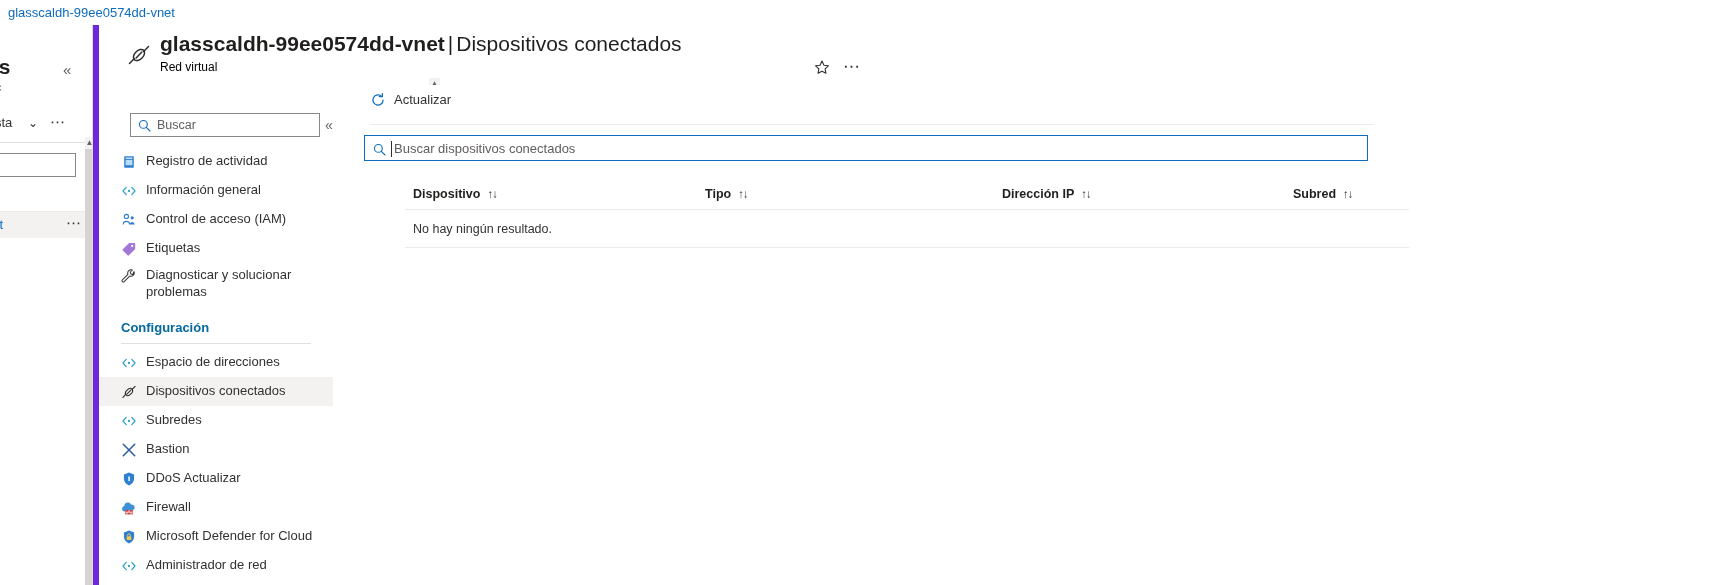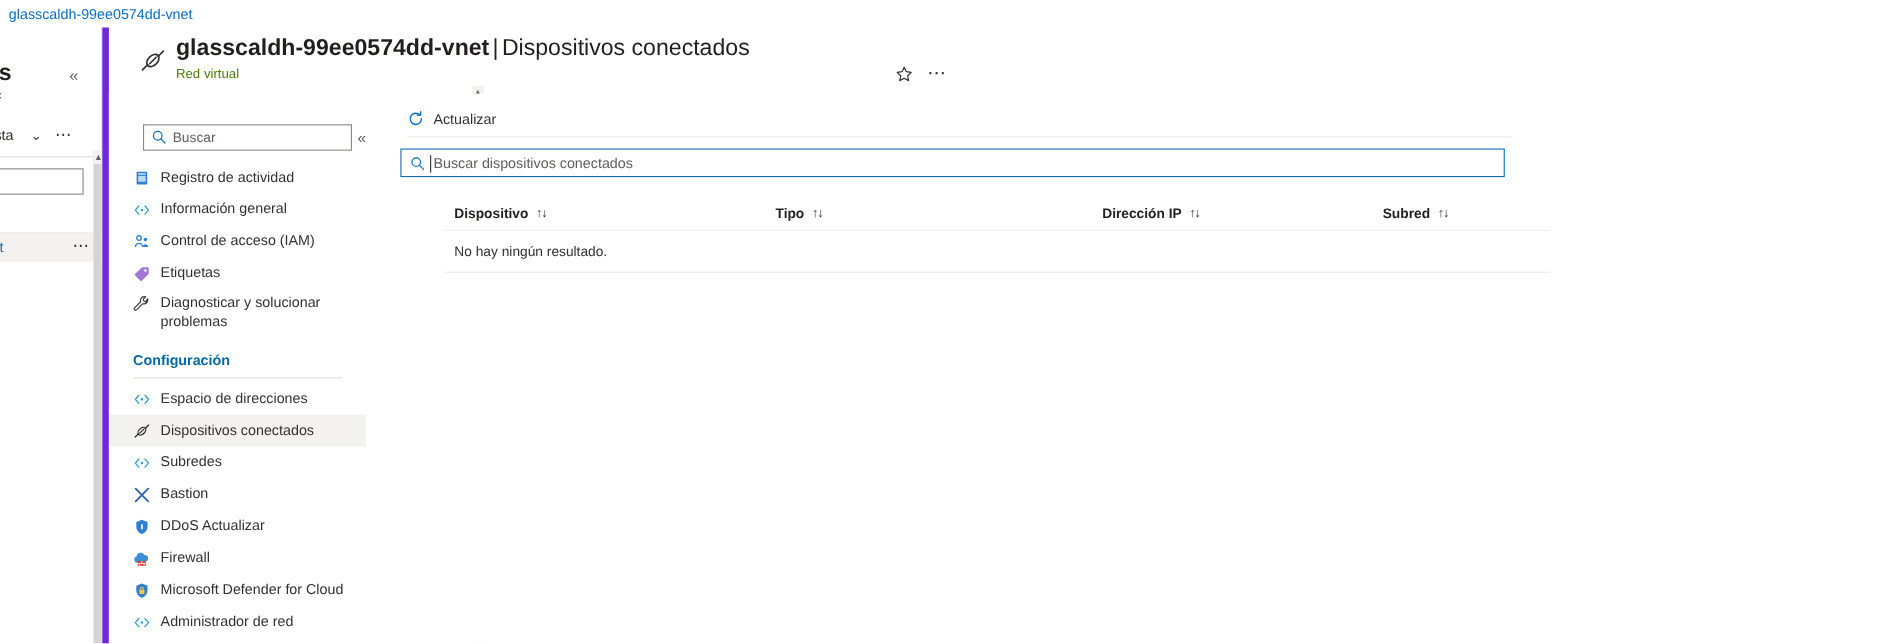--- a/index.html
+++ b/index.html
@@ -84,21 +84,21 @@
   .blade-header { position:absolute; left:0; top:0; width:1623px; height:60px; }
   .vnet-icon { position:absolute; left:27px; top:17px; width:26px; height:26px; }
   .blade-title {
     position:absolute; left:61px; top:7px;
     font-size: 21px; font-weight: 600; color:#201f1e; white-space:nowrap;
   }
   .blade-title .sep { font-weight: 300; color:#201f1e; padding:0 3px; }
   .blade-title .page { font-weight: 400; color:#201f1e; }
   .blade-sub {
     position:absolute; left:61px; top:35px;
-    font-size: 12px; color:#4d7c0f;
+    font-size: 12px; color:#000000;
   }
   .fav-star { position:absolute; left:714px; top:34px; width:18px; height:18px; }
   .header-dots {
     position:absolute; left:744px; top:33px;
     font-size:17px; color:#323130; letter-spacing:1.5px; line-height:18px;
   }
 
   
   .nav {
     position:absolute; left:0; top:60px; width:234px; height:500px;
@@ -150,21 +150,21 @@
     color:#605e5c; font-size:8px; text-align:center; line-height:12px; background:#f3f2f1;
   }
   .nav-rule { position:absolute; left:247px; top:60px; width:1px; height:500px; background:#ffffff; }
 
   
   .content { position:absolute; left:254px; top:60px; width:1369px; height:500px; background:#fff; }
 
   .cmdbar { position:absolute; left:17px; top:0; width:1004px; height:39px; }
   .cmd-btn {
     position:absolute; left:0; top:7px; height:24px;
-    display:flex; align-items:flex-end; font-size:13px; color:#323130; cursor:pointer;
+    display:flex; align-items:flex-start; font-size:13px; color:#323130; cursor:pointer;
   }
   .cmd-ico { width:16px; height:16px; margin-right:8px; display:flex; align-items:center; justify-content:center; }
   .cmdbar-rule { position:absolute; left:17px; top:39px; width:1004px; height:1px; background:#edebe9; }
 
   .filter-box {
     position:absolute; left:11px; top:50px; width:1004px; height:26px;
     border:1px solid #0f6cbd; background:#fff;
   }
   .filter-icon { position:absolute; left:8px; top:6px; width:13px; height:13px; }
   .filter-caret { position:absolute; left:26px; top:5px; width:1px; height:16px; background:#323130; }
@@ -428,21 +428,21 @@
               <span class="sort-arrows">↑↓</span>
             </div>
             <div class="th" style="left: 300px;">
               <span>Tipo</span>
               <span class="sort-arrows">↑↓</span>
             </div>
             <div class="th" style="left: 597px;">
               <span>Dirección IP</span>
               <span class="sort-arrows">↑↓</span>
             </div>
-            <div class="th" style="left: 852px;">
+            <div class="th" style="left: 888px;">
               <span>Subred</span>
               <span class="sort-arrows">↑↓</span>
             </div>
           </div>
         <div class="tbody-empty">
           <span>No hay ningún resultado.</span>
         </div>
       </div>
 
     </div>

